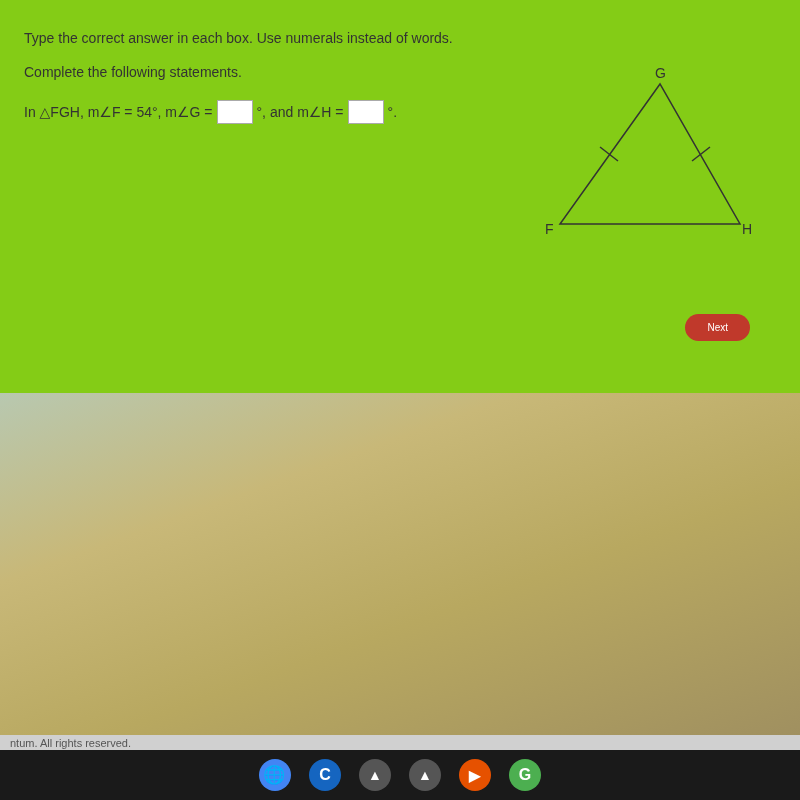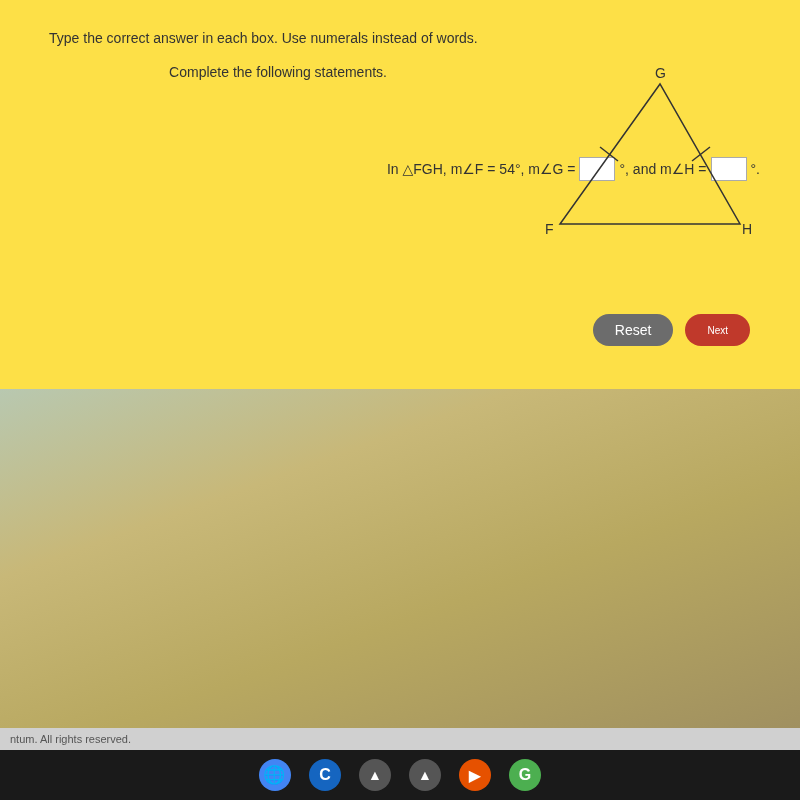--- a/index.html
+++ b/index.html
@@ -9,24 +9,24 @@
       height: 800px;
       overflow: hidden;
       background: #c8c8c8;
       font-family: Arial, sans-serif;
       display: flex;
       flex-direction: column;
     }
 
     .main-content {
       flex: 1;
-      background: #fde047;
+      background: #84cc16;
       display: flex;
       flex-direction: column;
-      padding: 30px 40px 20px 49px;
+      padding: 30px 40px 20px 24px;
       position: relative;
     }
 
     .instruction {
       font-size: 14px;
       color: #333;
       margin-bottom: 18px;
     }
 
     .consider-label {
@@ -38,22 +38,21 @@
     .content-area {
       display: flex;
       flex-direction: row;
       position: relative;
       min-height: 220px;
     }
 
     .left-section {
       flex: 1;
       display: flex;
-      flex-direction: row;
-      justify-content: flex-end;
+      flex-direction: column;
       padding-bottom: 10px;
     }
 
     .triangle-area {
       position: absolute;
       right: 0;
       top: 0;
       width: 260px;
       height: 200px;
     }
@@ -105,21 +104,21 @@
       background: #c0392b;
       color: white;
       border: none;
       border-radius: 20px;
       padding: 8px 22px;
       font-size: 10px;
       cursor: pointer;
     }
 
     .bottom-bar {
-      height: 22px;
+      height: 15px;
       background: #d0d0d0;
       display: flex;
       align-items: center;
       padding: 0 10px;
       font-size: 11px;
       color: #555;
     }
 
     .taskbar {
       height: 50px;
@@ -193,21 +192,20 @@
 
         <text x="155" y="14" font-size="14" font-family="Arial" fill="#333">G</text>
         <text x="45" y="170" font-size="14" font-family="Arial" fill="#333">F</text>
         <text x="242" y="170" font-size="14" font-family="Arial" fill="#333">H</text>
       </svg>
     </div>
 
   </div>
 
   <div class="buttons-row">
-    <button class="btn-reset">Reset</button>
     <button class="btn-next">Next</button>
   </div>
 
 </div>
 
 <div class="background-lower"></div>
 
 <div class="bottom-bar">
   <span>ntum. All rights reserved.</span>
 </div>

